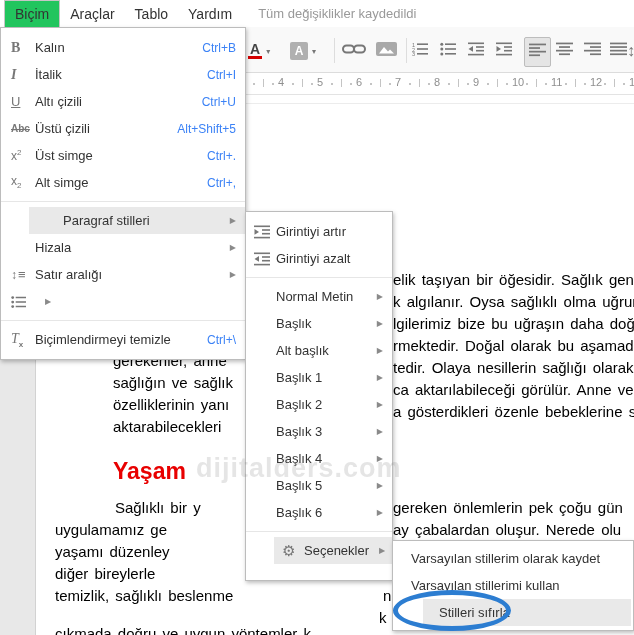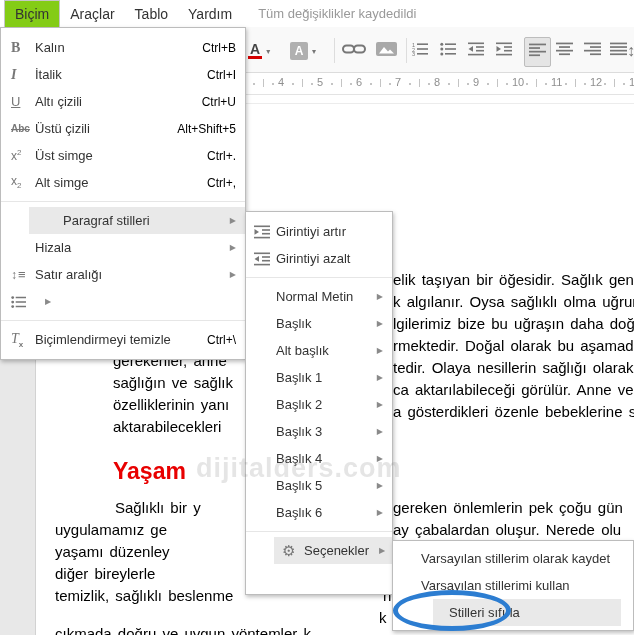--- a/index.html
+++ b/index.html
@@ -4,21 +4,21 @@
 <style>
   html,body{margin:0;padding:0;}
   body{
     width:634px;height:635px;position:relative;overflow:hidden;
     background:#fff;font-family:"Liberation Sans",sans-serif;
     -webkit-font-smoothing:antialiased;
   }
   
   .menubar{position:absolute;top:0;left:0;width:634px;height:27px;display:flex;align-items:stretch;font-size:14px;color:#333;background:#fff;padding-left:4px;box-sizing:border-box;}
   .mb-item{display:flex;align-items:center;padding:0 10px;cursor:default;}
-  .mb-item.active{background:#84cc16;border:1px solid #c6c6c6;border-bottom:none;position:relative;z-index:12;}
+  .mb-item.active{background:#22c55e;border:1px solid #c6c6c6;border-bottom:none;position:relative;z-index:12;}
   .mb-status{display:flex;align-items:center;color:#999;font-size:13px;margin-left:16px;}
   
   .toolbar{position:absolute;top:27px;left:0;width:634px;height:46px;background:#f9f9f9;border-bottom:1px solid #dcdcdc;box-sizing:border-box;}
   .tb-btn{position:absolute;top:13px;height:22px;display:flex;align-items:center;color:#777;}
   .tb-sep{position:absolute;top:11px;width:1px;height:25px;background:#ddd;}
   .colorA{font-weight:bold;font-size:14px;color:#444;line-height:13px;border-bottom:3px solid #d40000;padding:0 2px;}
   .hlA{width:18px;height:18px;background:#b0b0b0;color:#fff;font-weight:bold;font-size:12px;display:flex;align-items:center;justify-content:center;border-radius:2px;}
   .caret{font-size:8px;color:#777;margin-left:4px;}
   .pressed{background:#e5e5e5;border:1px solid #bdbdbd;border-radius:2px;padding:3px 4px;top:10px;}
   .lnsp{font-size:16px;color:#777;}
@@ -29,27 +29,27 @@
   .ruler-dot{position:absolute;top:10px;width:2px;height:2px;background:#c4c4c4;}
   
   .desk{position:absolute;left:0;top:94px;width:36px;height:541px;background:#e8e8e8;border-right:1px solid #d2d2d2;box-sizing:border-box;}
   .page-top-line{position:absolute;left:36px;width:598px;top:103px;height:1px;background:#ececec;}
   .frag{position:absolute;font-size:15px;color:#000;white-space:nowrap;word-spacing:2px;line-height:18px;}
   .doc-heading{position:absolute;left:113px;top:458px;font-size:23px;font-weight:bold;color:#e80000;}
   .watermark{position:absolute;left:196px;top:453px;font-size:27px;font-weight:bold;letter-spacing:1px;color:rgba(110,110,110,0.18);z-index:55;}
   
   .menu{position:absolute;background:#fff;border:1px solid #bcbcbc;box-shadow:1px 2px 4px rgba(0,0,0,.25);z-index:10;box-sizing:border-box;padding:6px 0;}
   #format-menu{left:0;top:27px;width:246px;}
-  #paragraph-styles-menu{left:245px;top:211px;width:148px;padding-bottom:30px;}
-  #options-menu{left:392px;top:540px;width:242px;padding:4px 12px;}
+  #paragraph-styles-menu{left:245px;top:211px;width:148px;padding-bottom:16px;}
+  #options-menu{left:392px;top:540px;width:242px;padding:4px 2px;}
   .menu-item{height:27px;display:flex;align-items:center;font-size:13px;color:#333;padding-right:9px;cursor:default;}
   .menu-item.active{background:#e9e9e9;margin-left:28px;}
   .mi-icon{width:24px;margin-left:10px;flex:none;color:#777;font-size:13px;display:flex;align-items:center;}
   .mi-label{flex:1;white-space:nowrap;}
-  .mi-shortcut{color:#000000;font-size:12px;margin-left:10px;}
+  .mi-shortcut{color:#3b82f6;font-size:12px;margin-left:10px;}
   .mi-arrow{color:#8a8a8a;font-size:8px;margin-left:10px;}
   .menu-sep{height:1px;background:#e6e6e6;margin:5px 0;}
   #paragraph-styles-menu .mi-icon{width:22px;margin-left:8px;}
   #options-menu .menu-item{padding-left:16px;}
   
   .annotation-ellipse{position:absolute;left:393px;top:590px;width:118px;height:41px;border:5px solid #2c7dd1;border-radius:50%;z-index:60;box-sizing:border-box;}
 </style>
 </head>
 <body>
 

